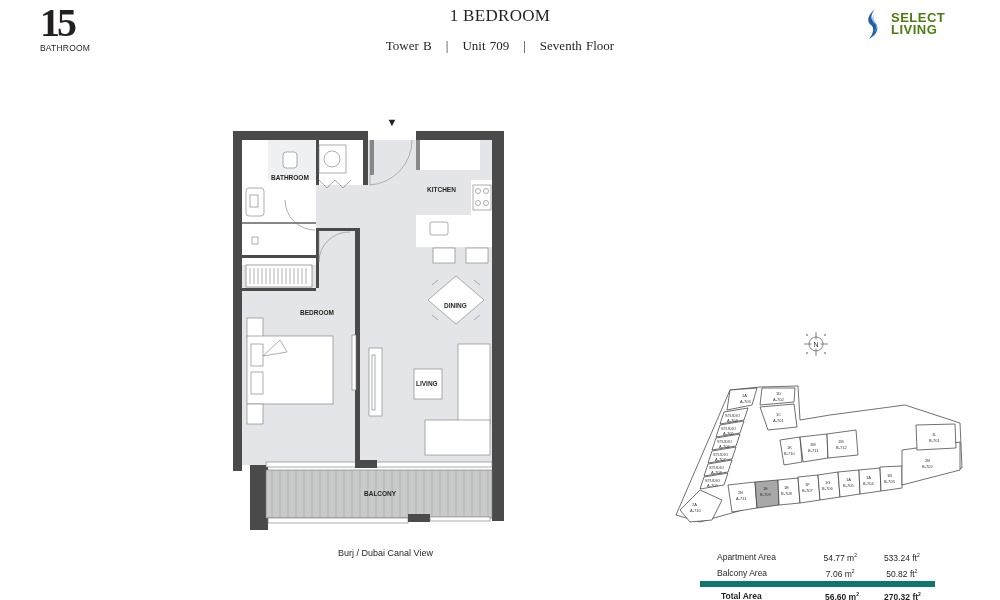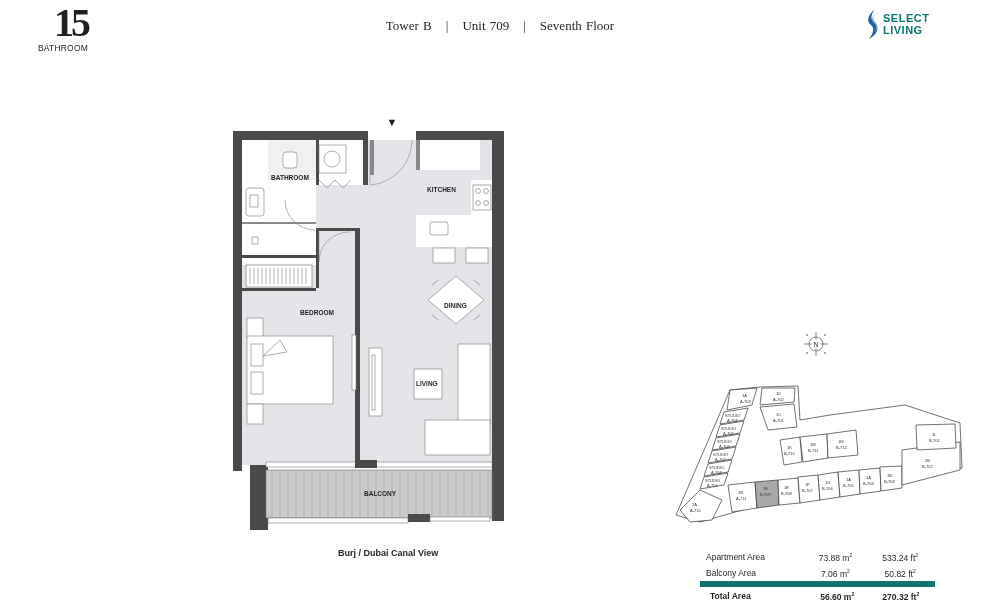--- a/index.html
+++ b/index.html
@@ -1,47 +1,48 @@
 <!DOCTYPE html>
 <html><head>
 <meta charset="utf-8">
 <style>
   html,body{margin:0;padding:0;background:#fff;}
   body{width:1000px;height:600px;position:relative;overflow:hidden;font-family:"Liberation Sans",sans-serif;color:#231f20;}
-  .logo15{position:absolute;left:28px;top:2px;width:60px;text-align:right;}
+  .logo15{position:absolute;left:40px;top:2px;width:60px;text-align:left;}
   .logo15 .num{font-family:"Liberation Serif",serif;font-size:40px;font-weight:bold;line-height:42px;letter-spacing:-3px;}
   .logo15 .sub{font-size:8.5px;letter-spacing:0.2px;margin-top:-1px;}
   .title{position:absolute;left:350px;top:6px;width:300px;text-align:center;font-family:"Liberation Serif",serif;}
   .title .h{font-size:17px;letter-spacing:0.3px;}
   .title .sub{font-size:13px;margin-top:12px;word-spacing:1px;}
   .title .sub span.sep{margin:0 14px;}
   .select{position:absolute;left:866px;top:8px;height:32px;display:flex;align-items:center;}
-  .select .txt{font-size:11px;line-height:12px;font-weight:bold;letter-spacing:0.5px;color:#0f766e;margin-left:3px;}
+  .select .txt{font-size:13px;line-height:12px;font-weight:bold;letter-spacing:0.5px;color:#4d7c0f;margin-left:11px;}
   .plan{position:absolute;left:0;top:0;}
-  .view-label{position:absolute;left:338px;top:548px;font-size:9px;font-weight:bold;}
+  .view-label{position:absolute;left:338px;top:548px;font-size:9px;font-weight:normal;}
   .area-table{position:absolute;left:700px;top:549px;width:235px;font-size:8.5px;}
   .area-table .row{display:flex;height:16px;align-items:center;}
-  .area-table .c1{width:100px;padding-left:6px;}
+  .area-table .c1{width:100px;padding-left:6px;margin-left:11px;}
   .area-table .c2{width:60px;text-align:center;}
   .area-table .c3{width:70px;text-align:center;}
   .area-table .total{border-top:6px solid #0f766e;font-weight:bold;height:18px;}
   .area-table .total .c1{padding-left:10px;}
   sup{font-size:5px;vertical-align:super;}
   .rl{font-size:6.5px;font-weight:bold;fill:#231f20;font-family:"Liberation Sans",sans-serif;}
   .kl{font-size:4px;fill:#333;font-family:"Liberation Sans",sans-serif;}
 </style>
 </head>
 <body>
 
 <div class="logo15">
   <div class="num">15</div>
   <div class="sub">BATHROOM</div>
 </div>
 
 <div class="title">
+  <div class="h">1 BEDROOM</div>
   <div class="sub">
     <span>Tower B</span><span class="sep">|</span><span>Unit 709</span><span class="sep">|</span><span>Seventh Floor</span>
   </div>
 </div>
 
 <div class="select">
   <svg width="14" height="30" viewBox="0 0 14 30">
     <path d="M9 0 C2 6 0 12 5 16 C9 19 7 25 3 30 C12 25 14 18 8 13 C4 10 5 5 9 0Z" fill="#1f5fa8"></path>
     <path d="M8 6 C5 10 6 13 9 15 C11 17 10 21 8 24 C12 20 12 16 9 13 C7 11 7 9 8 6Z" fill="#6fa8dc"></path>
   </svg>
@@ -302,21 +303,21 @@
     <text class="kl" x="838" y="443">1M</text>
       <text class="kl" x="836" y="449">B-712</text>
   </g>
 </svg>
 
 <div class="view-label">Burj / Dubai Canal View</div>
 
 <div class="area-table">
   <div class="row">
     <div class="c1">Apartment Area</div>
-    <div class="c2"><span>73.88 m</span><sup>2</sup></div>
+    <div class="c2"><span>54.77 m</span><sup>2</sup></div>
     <div class="c3"><span>533.24 ft</span><sup>2</sup></div>
   </div>
   <div class="row">
     <div class="c1">Balcony Area</div>
     <div class="c2"><span>7.06 m</span><sup>2</sup></div>
     <div class="c3"><span>50.82 ft</span><sup>2</sup></div>
   </div>
   <div class="row total">
     <div class="c1">Total Area</div>
     <div class="c2"><span>56.60 m</span><sup>2</sup></div>

